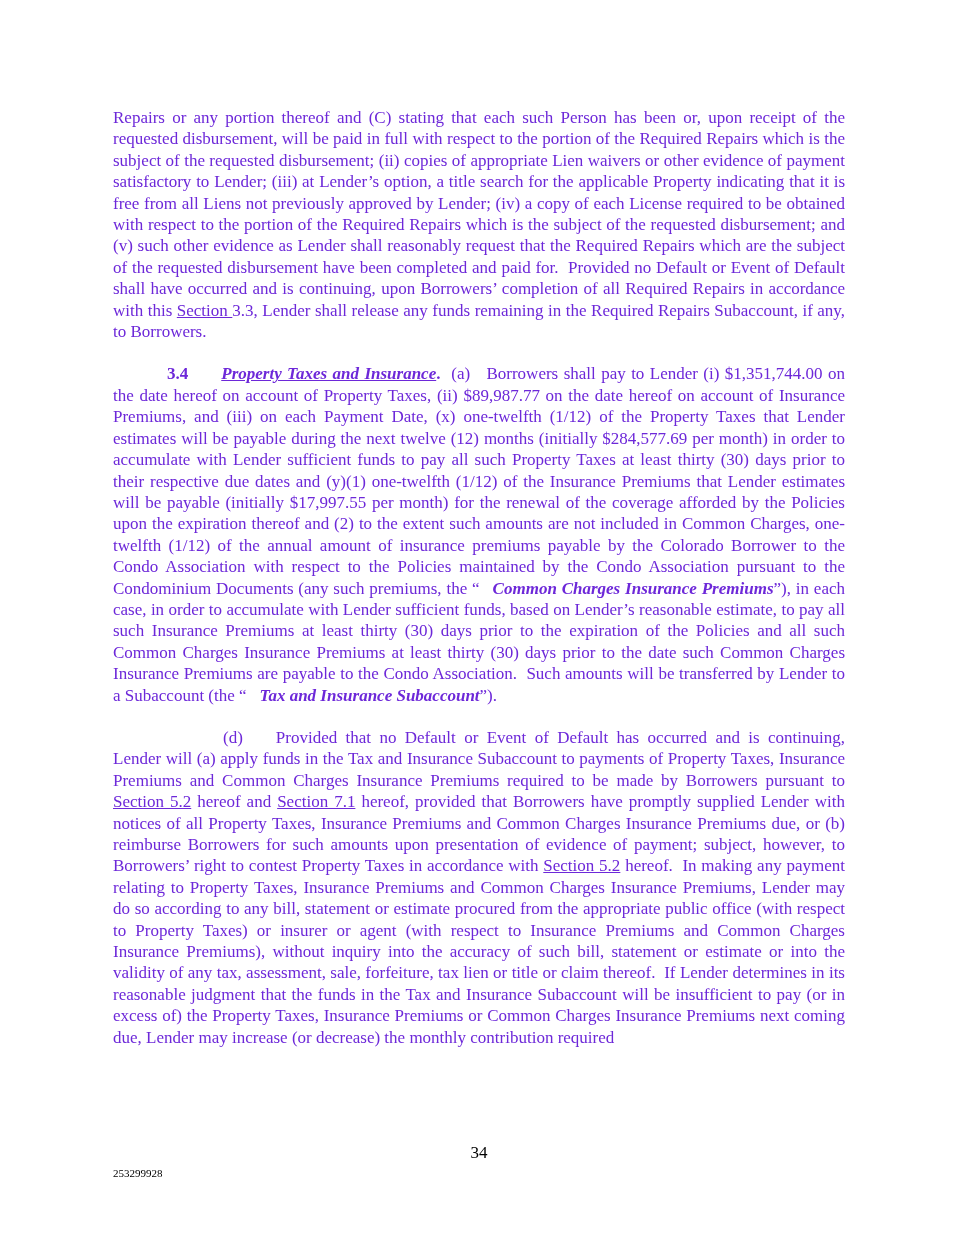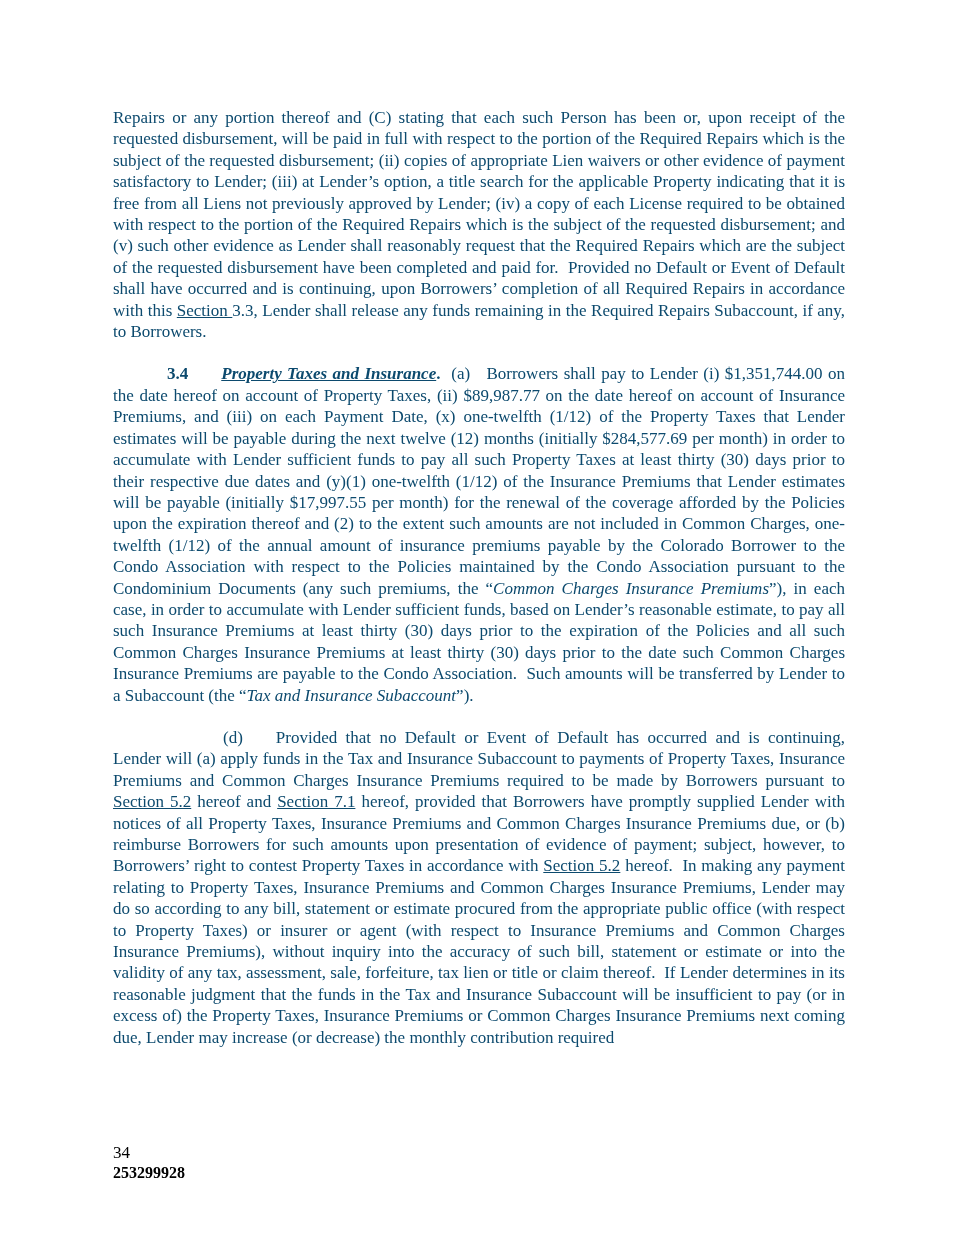--- a/index.html
+++ b/index.html
@@ -16,46 +16,45 @@
     position: absolute;
     left: 113px;
     top: 107px;
     width: 732px;
   }
   .para {
     margin: 0 0 21px 0;
     font-size: 17px;
     line-height: 21.4px;
     text-align: justify;
-    color: #0c4a6e;
+    color: #6d28d9;
   }
   .para:last-child { margin-bottom: 8px; }
   .indent-half { text-indent: 54px; }
   .indent-full { text-indent: 110px; }
   .b  { font-weight: bold; font-family: Liberation Serif, serif; }
   .bu { font-weight: bold; text-decoration: underline; font-style: italic; }
-  .bi { font-weight: normal; font-style: italic; }
+  .bi { font-weight: bold; font-style: italic; margin-left: 13px; }
   .u  { text-decoration: underline; }
   .tab-gap { padding-right: 33px; }
   .footer-pagenum {
     position: absolute;
     top: 1143px;
     left: 113px;
     width: 732px;
-    text-align: left;
+    text-align: center;
     font-size: 17px;
     line-height: 20px;
   }
   .footer-docnum {
     position: absolute;
     top: 1166px;
     left: 113px;
-    font-size: 16px;
+    font-size: 11px;
     line-height: 14px;
-    font-weight: bold;
   }
 </style>
 </head>
 <body>
 
 <div class="page">
   <div class="content">
 
     <p class="para">
       <span>Repairs or any portion thereof and (C) stating that each such Person has been or, upon receipt of the requested disbursement, will be paid in full with respect to the portion of the Required Repairs which is the subject of the requested disbursement; (ii) copies of appropriate Lien waivers or other evidence of payment satisfactory to Lender; (iii) at Lender’s option, a title search for the applicable Property indicating that it is free from all Liens not previously approved by Lender; (iv) a copy of each License required to be obtained with respect to the portion of the Required Repairs which is the subject of the requested disbursement; and (v) such other evidence as Lender shall reasonably request that the Required Repairs which are the subject of the requested disbursement have been completed and paid for. &nbsp;Provided no Default or Event of Default shall have occurred and is continuing, upon Borrowers’ completion of all Required Repairs in accordance with this </span><span class="u">Section </span><span>3.3, Lender shall release any funds remaining in the Required Repairs Subaccount, if any, to Borrowers.</span>

